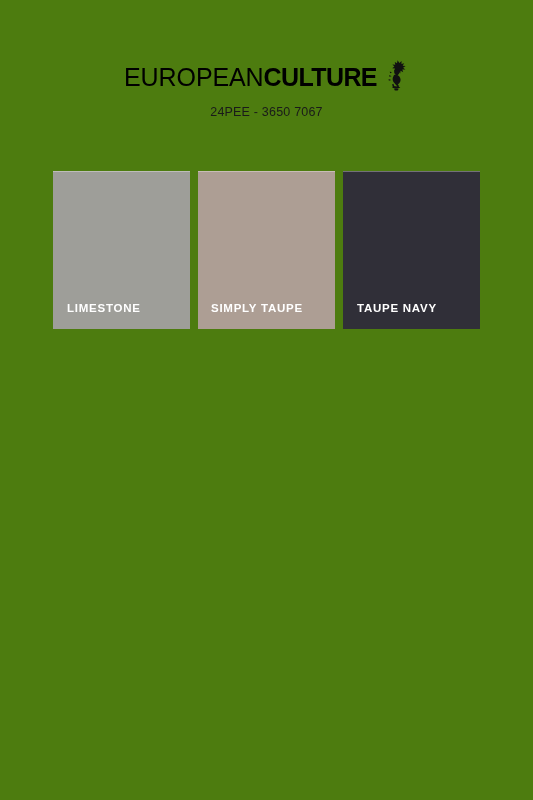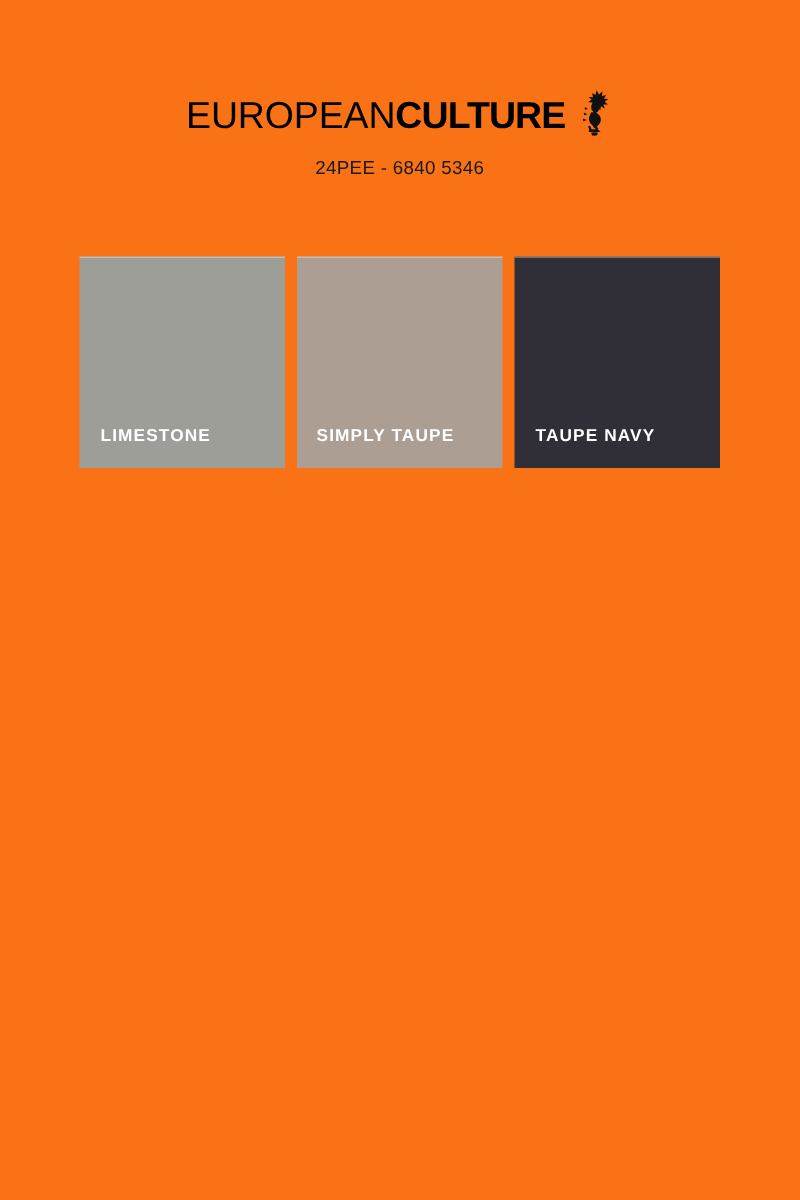--- a/index.html
+++ b/index.html
@@ -11,21 +11,21 @@
     height: 800px;
     background: #ffffff;
     font-family: "Liberation Sans", sans-serif;
     overflow: hidden;
   }
 
   .page {
     position: relative;
     width: 533px;
     height: 800px;
-    background: #f97316;
+    background: #4d7c0f;
   }
 
   
   .brand-header {
     position: absolute;
     top: 60px;
     left: 0;
     width: 533px;
     text-align: center;
   }
@@ -80,21 +80,21 @@
     position: absolute;
     top: 171px;
     left: 53px;
     width: 428px;
     display: flex;
     gap: 8px;
   }
 
   .swatch {
     width: 137px;
-    height: 141px;
+    height: 158px;
     position: relative;
     box-sizing: border-box;
     display: flex;
     align-items: flex-end;
   }
 
   .swatch::before {
     content: "";
     position: absolute;
     left: 0; right: 0; top: 0;
@@ -139,21 +139,21 @@
             <path d="M11.2 29.8 C12.6 29.4 14.2 29.4 15.6 29.8 L15.0 31.2 C13.8 31.6 12.6 31.6 11.6 31.2 Z"></path>
 
             <path d="M6.8 12.4 L9.0 13.6 L7.0 14.2 Z"></path>
             <path d="M6.2 16.0 L8.6 17.2 L6.4 17.8 Z"></path>
             <path d="M5.6 20.0 L8.2 21.0 L5.9 21.8 Z"></path>
           </g>
         </svg>
       </span>
     </div>
 
-    <div class="brand-code">24PEE - 6840 5346</div>
+    <div class="brand-code">24PEE - 3650 7067</div>
   </div>
 
   <div class="swatch-row">
 
     <div class="swatch" style="background-color: rgb(158, 158, 153);">
       <span class="swatch-label" style="color: rgb(255, 255, 255);">LIMESTONE</span>
     </div>
 
     <div class="swatch" style="background-color: rgb(173, 158, 148);">
       <span class="swatch-label" style="color: rgb(255, 255, 255); padding-left: 13px;">SIMPLY TAUPE</span>

